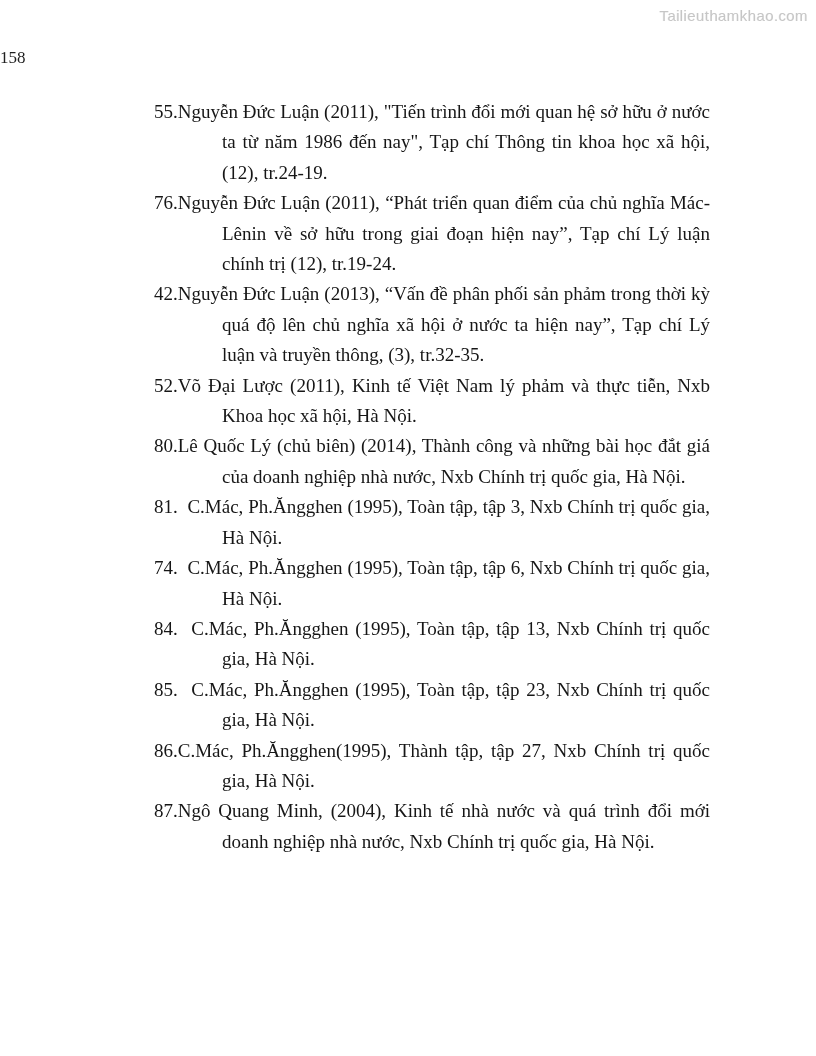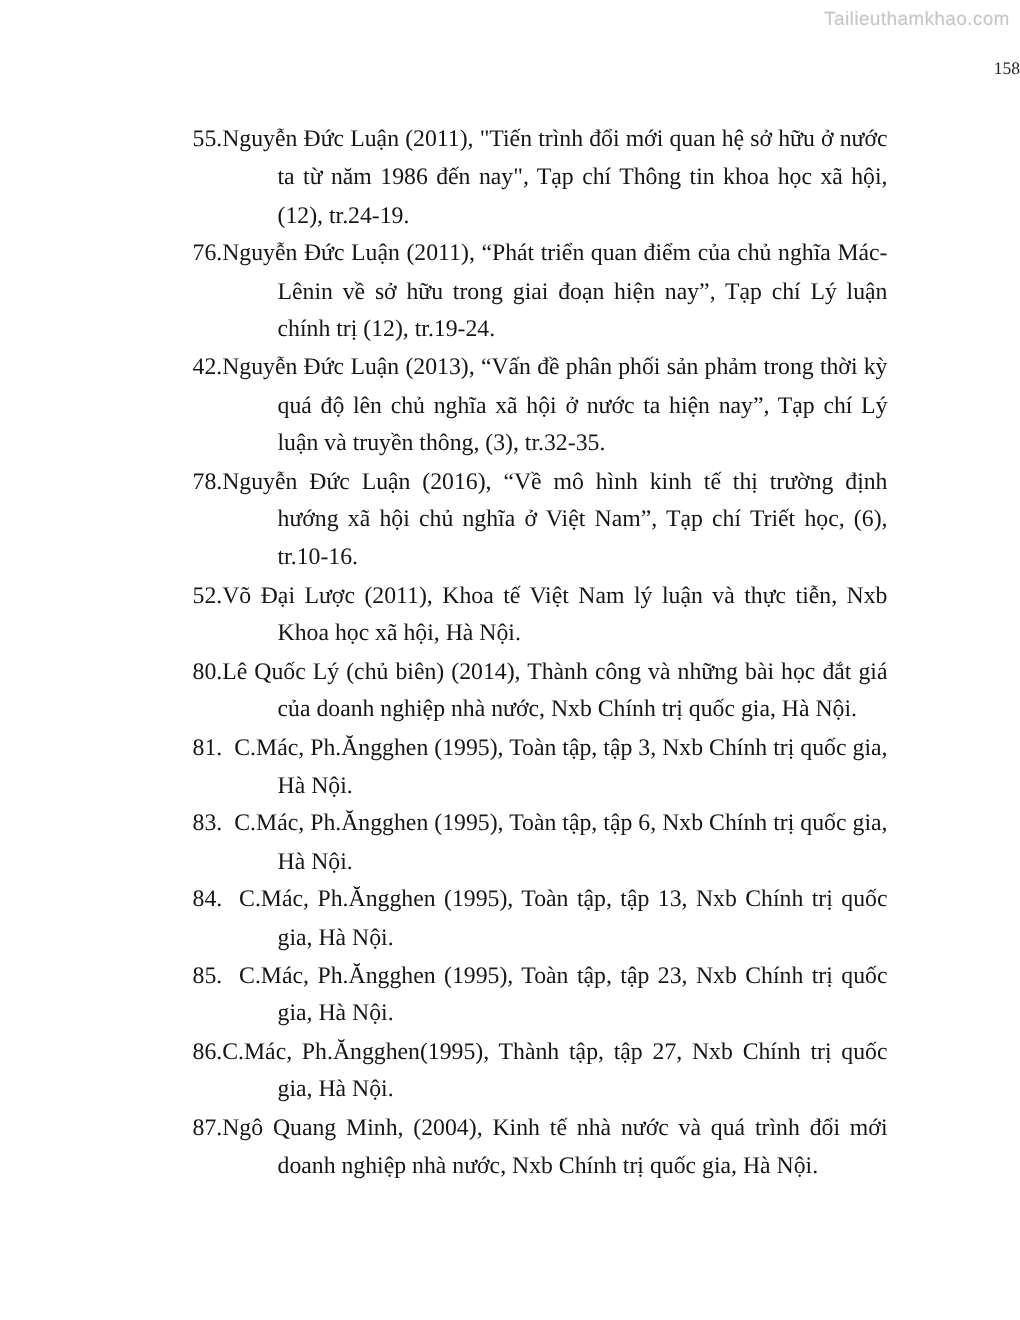--- a/index.html
+++ b/index.html
@@ -25,22 +25,22 @@
     letter-spacing: 0.4px;
     color: #c6c6c6;
     text-shadow: 0.5px 0.5px 0 #ffffff, -0.5px -0.5px 0 #e9e9e9;
     text-align: right;
   }
   .page-number {
     position: absolute;
     top: 48px;
     left: 0;
     width: 100%;
-    text-align: right;
-    font-size: 14px;
+    text-align: left;
+    font-size: 17px;
     color: #1f1f1f;
   }
   .references {
     position: absolute;
     top: 97px;
     left: 154px;
     width: 556px;
     font-size: 19px;
     line-height: 30.4px;
     text-align: justify;
@@ -57,23 +57,22 @@
 </head>
 <body>
 
 <div class="page">
   <div class="watermark">Tailieuthamkhao.com</div>
   <div class="page-number">158</div>
   <div class="references" id="reference-list">
       <p class="ref"><span class="ref-num">55.</span><span class="rm">Nguyễn Đức Luận (2011), "Tiến trình đổi mới quan hệ sở hữu ở nước ta từ năm 1986 đến nay", </span><span class="it">Tạp chí Thông tin khoa học xã hội,</span><span class="rm"> (12), tr.24-19.</span></p>
       <p class="ref"><span class="ref-num">76.</span><span class="rm">Nguyễn Đức Luận (2011), “Phát triển quan điểm của chủ nghĩa Mác-Lênin về sở hữu trong giai đoạn hiện nay”, </span><span class="it">Tạp chí Lý luận chính trị</span><span class="rm"> (12), tr.19-24.</span></p>
       <p class="ref"><span class="ref-num">42.</span><span class="rm">Nguyễn Đức Luận (2013), “Vấn đề phân phối sản phảm trong thời kỳ quá độ lên chủ nghĩa xã hội ở nước ta hiện nay”, </span><span class="it">Tạp chí Lý luận và truyền thông</span><span class="rm">, (3), tr.32-35.</span></p>
-      <p class="ref"><span class="ref-num">78.</span><span class="rm">Nguyễn Đức Luận (2016), “Về mô hình kinh tế thị trường định hướng xã hội chủ nghĩa ở Việt Nam”, </span><span class="it">Tạp chí Triết học</span><span class="rm">, (6), tr.10-16.</span></p>
-      <p class="ref"><span class="ref-num">52.</span><span class="rm">Võ Đại Lược (2011), </span><span class="it">Khoa tế Việt Nam lý luận và thực tiễn</span><span class="rm">, Nxb Khoa học xã hội, Hà Nội.</span></p>
+      <p class="ref"><span class="ref-num">52.</span><span class="rm">Võ Đại Lược (2011), </span><span class="it">Kinh tế Việt Nam lý phảm và thực tiễn</span><span class="rm">, Nxb Khoa học xã hội, Hà Nội.</span></p>
       <p class="ref"><span class="ref-num">80.</span><span class="rm">Lê Quốc Lý (chủ biên) (2014), </span><span class="it">Thành công và những bài học đắt giá của doanh nghiệp nhà nước</span><span class="rm">, Nxb Chính trị quốc gia, Hà Nội.</span></p>
       <p class="ref"><span class="ref-num">81.</span><span class="rm">&nbsp; C.Mác, Ph.Ăngghen (1995), </span><span class="it">Toàn tập,</span><span class="rm"> tập 3, Nxb Chính trị quốc gia, Hà Nội.</span></p>
-      <p class="ref"><span class="ref-num">83.</span><span class="rm">&nbsp; C.Mác, Ph.Ăngghen (1995), </span><span class="it">Toàn tập,</span><span class="rm"> tập 6, Nxb Chính trị quốc gia, Hà Nội.</span></p>
+      <p class="ref"><span class="ref-num">74.</span><span class="rm">&nbsp; C.Mác, Ph.Ăngghen (1995), </span><span class="it">Toàn tập,</span><span class="rm"> tập 6, Nxb Chính trị quốc gia, Hà Nội.</span></p>
       <p class="ref"><span class="ref-num">84.</span><span class="rm">&nbsp; C.Mác, Ph.Ăngghen (1995), </span><span class="it">Toàn tập,</span><span class="rm"> tập 13, Nxb Chính trị quốc gia, Hà Nội.</span></p>
       <p class="ref"><span class="ref-num">85.</span><span class="rm">&nbsp; C.Mác, Ph.Ăngghen (1995), </span><span class="it">Toàn tập,</span><span class="rm"> tập 23, Nxb Chính trị quốc gia, Hà Nội.</span></p>
       <p class="ref"><span class="ref-num">86.</span><span class="rm">C.Mác, Ph.Ăngghen(1995), </span><span class="it">Thành tập</span><span class="rm">, tập 27, Nxb Chính trị quốc gia, Hà Nội.</span></p>
       <p class="ref"><span class="ref-num">87.</span><span class="rm">Ngô Quang Minh, (2004), </span><span class="it">Kinh tế nhà nước và quá trình đổi mới doanh nghiệp nhà nước</span><span class="rm">, Nxb Chính trị quốc gia, Hà Nội.</span></p>
     </div>
 </div>
 
 </body></html>

